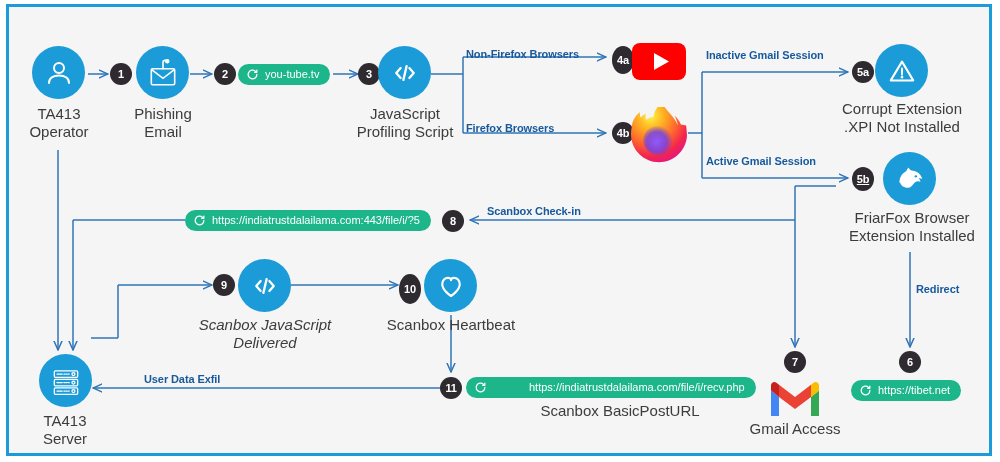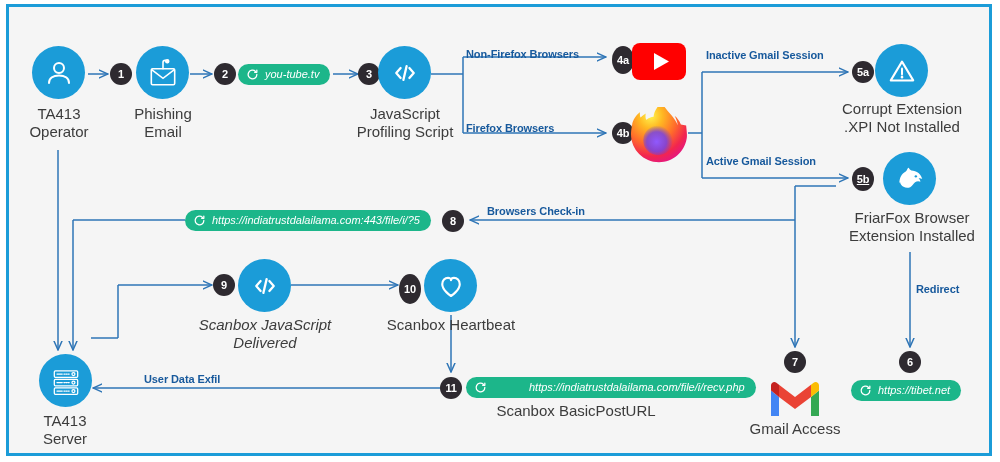--- a/index.html
+++ b/index.html
@@ -89,21 +89,21 @@
     padding: 0 11px 0 8px;
     font-family: "Liberation Sans", sans-serif;
     white-space: nowrap;
     box-sizing: border-box;
   }
   .pill .pill-icon {
     margin-right: 6px;
     display: flex;
     align-items: center;
   }
-  .pill .pill-text { line-height: 1; padding-bottom: 1px; font-style: italic; }
+  .pill .pill-text { line-height: 1; padding-bottom: 1px; }
   
   .logo-box {
     position: absolute;
     display: flex;
     align-items: center;
     justify-content: center;
   }
 </style>
 </head>
 <body>
@@ -306,21 +306,21 @@
         <path d="M4 39h8V20L4 13.5z" fill="#4285F4"></path>
         <path d="M44 39h8V13.5L44 20z" fill="#34A853"></path>
         <path d="M4 8.5c0-2.8 3.2-4.4 5.4-2.7L12 7.8V20L4 13.5z" fill="#C5221F"></path>
         <path d="M52 8.5c0-2.8-3.2-4.4-5.4-2.7L44 7.8V20l8-6.5z" fill="#FBBC04"></path>
         <path d="M12 7.8 L28 20 L44 7.8 L44 20 L28 32 L12 20 Z" fill="#EA4335"></path>
       </svg>
     </span>
   </div>
   <div class="caption" style="left:725px;top:420px;width:140px;">Gmail Access</div>
 
-  <div class="edge-label" style="left:487px;top:205px;">Browsers Check-in</div>
+  <div class="edge-label" style="left:487px;top:205px;">Scanbox Check-in</div>
 
   <div class="badge" style="left:442px;top:210px;width:22px;height:22px;">8</div>
 
   <div class="pill" style="left:185px;top:210px;">
     <span class="pill-icon">
       <svg width="13" height="13" viewBox="0 0 24 24" fill="none" stroke="#ffffff" stroke-width="2.4" stroke-linecap="round">
         <path d="M20 12a8 8 0 1 1-2.4-5.7"></path>
         <path d="M20 4v4h-4" stroke-linejoin="round"></path>
       </svg>
     </span>
@@ -356,21 +356,21 @@
 
   <div class="pill" style="left:466px;top:377px;gap:36px;">
     <span class="pill-icon">
       <svg width="13" height="13" viewBox="0 0 24 24" fill="none" stroke="#ffffff" stroke-width="2.4" stroke-linecap="round">
         <path d="M20 12a8 8 0 1 1-2.4-5.7"></path>
         <path d="M20 4v4h-4" stroke-linejoin="round"></path>
       </svg>
     </span>
     <span class="pill-text">https://indiatrustdalailama.com/file/i/recv.php</span>
   </div>
-  <div class="caption" style="left:456px;top:402px;width:240px;">Scanbox BasicPostURL</div>
+  <div class="caption" style="left:500px;top:402px;width:240px;">Scanbox BasicPostURL</div>
 
   <div class="edge-label" style="left:144px;top:373px;">User Data Exfil</div>
 
   <div class="node" style="left:39px;top:354px;width:53px;height:53px;">
     <span>
       <svg width="34" height="34" viewBox="0 0 32 32" fill="none" stroke="#ffffff" stroke-width="1.2">
         <rect x="5" y="6.5" width="22" height="6" rx="1"></rect>
         <rect x="5" y="14.5" width="22" height="6" rx="1"></rect>
         <rect x="5" y="22.5" width="22" height="6" rx="1"></rect>
         <path d="M7.5 9.5h5 M14 9.5h1 M16 9.5h1 M18 9.5h1" stroke-linecap="round"></path>

